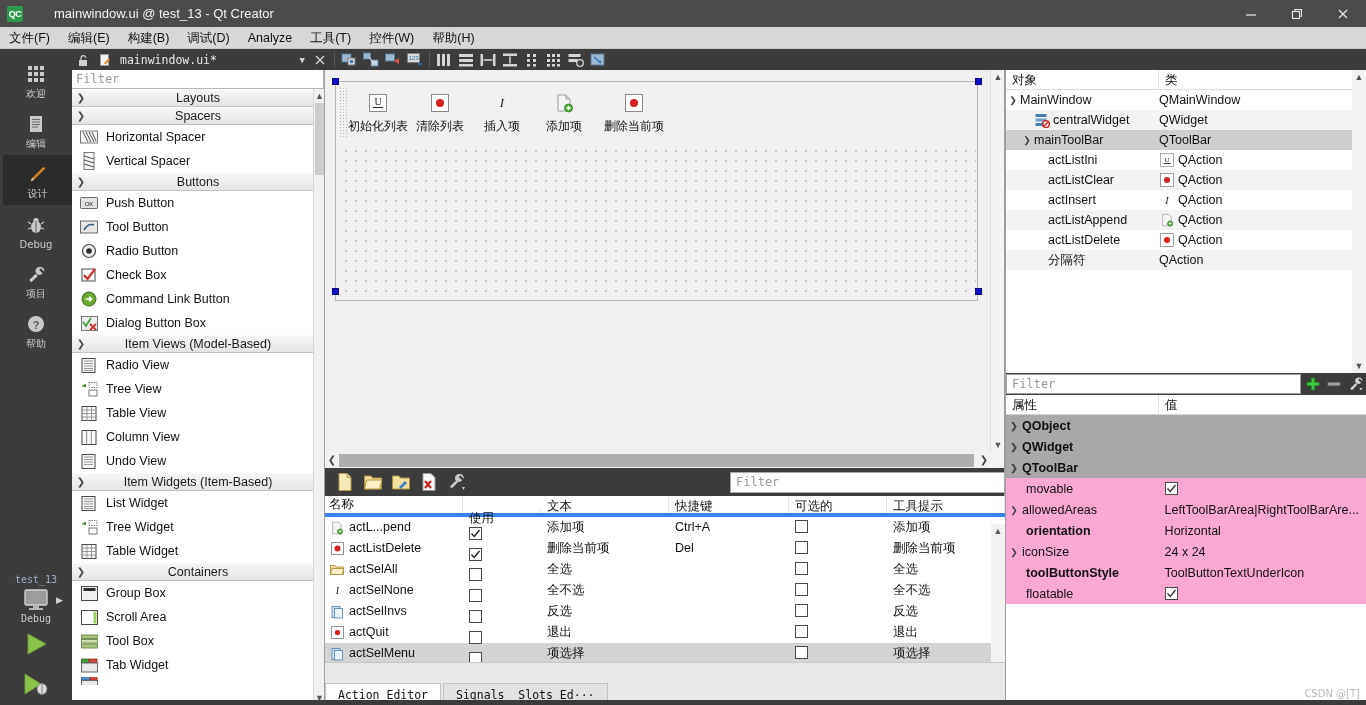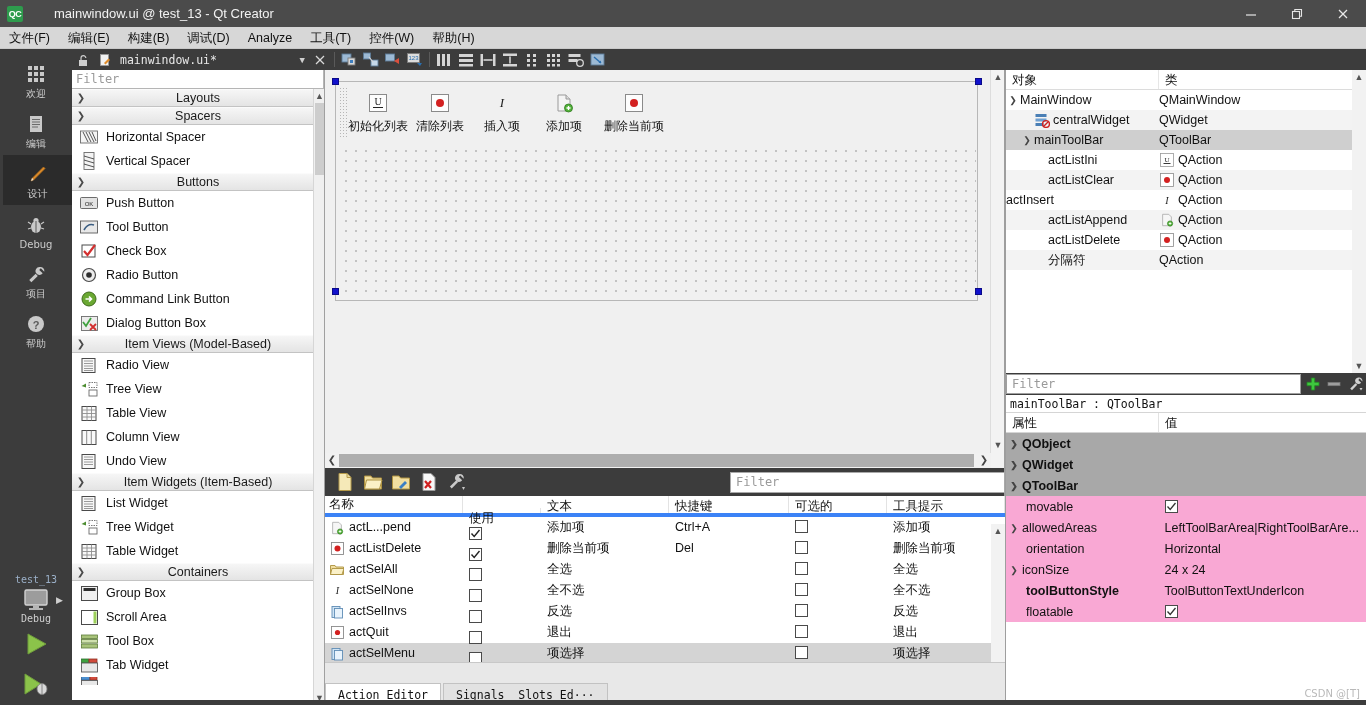--- a/index.html
+++ b/index.html
@@ -565,34 +565,34 @@
           <svg width="18" height="14" viewBox="0 0 18 14">
               <rect x="0.5" y="1" width="17" height="12" fill="#e8e8e8" stroke="#5c5c5c" stroke-width="0.9"></rect>
           <path d="M4 10 Q8 3 14 5" fill="none" stroke="#3a5d82" stroke-width="1.6"></path>
             </svg>
         </span>
         <span>Tool Button</span>
       </div>
       <div class="wb-item">
         <span class="wicon">
           <svg width="16" height="16" viewBox="0 0 16 16">
+              <circle cx="8" cy="8" r="6.5" fill="#ececec" stroke="#4a4a4a" stroke-width="1.2"></circle>
+              <circle cx="8" cy="8" r="2.8" fill="#2c2c2c"></circle>
+            </svg>
+        </span>
+        <span>Radio Button</span>
+      </div>
+      <div class="wb-item">
+        <span class="wicon">
+          <svg width="16" height="16" viewBox="0 0 16 16">
               <rect x="1" y="2" width="13" height="12" fill="#fff" stroke="#4a4a4a" stroke-width="1"></rect>
           <path d="M3 8 L6.5 12 L14 2" fill="none" stroke="#d32f2f" stroke-width="2.2"></path>
             </svg>
         </span>
         <span>Check Box</span>
-      </div>
-      <div class="wb-item">
-        <span class="wicon">
-          <svg width="16" height="16" viewBox="0 0 16 16">
-              <circle cx="8" cy="8" r="6.5" fill="#ececec" stroke="#4a4a4a" stroke-width="1.2"></circle>
-              <circle cx="8" cy="8" r="2.8" fill="#2c2c2c"></circle>
-            </svg>
-        </span>
-        <span>Radio Button</span>
       </div>
       <div class="wb-item">
         <span class="wicon">
           <svg width="16" height="16" viewBox="0 0 16 16">
               <circle cx="8" cy="8" r="7" fill="#6aa832" stroke="#3f6a1b" stroke-width="1"></circle>
           <path d="M4.5 8 H10 M8 5.5 L10.5 8 L8 10.5" fill="none" stroke="#ffffff" stroke-width="1.6"></path>
             </svg>
         </span>
         <span>Command Link Button</span>
       </div>
@@ -1109,21 +1109,21 @@
           <svg width="14" height="14" viewBox="0 0 14 14">
               <rect x="0.5" y="0.5" width="13" height="13" fill="#fff" stroke="#8a8a8a" stroke-width="0.8"></rect>
               <circle cx="7" cy="7" r="3" fill="#d32020"></circle>
             </svg>
         </span>
         <span>QAction</span>
       </div>
     </div>
 
     <div class="ot-row">
-      <div class="ot-c1" style="">
+      <div class="ot-c1" style="padding-left:42px;">
         <span>actInsert</span>
       </div>
       <div class="ot-c2">
         <span class="ot-ico">
           <svg width="14" height="14" viewBox="0 0 14 14">
               <text x="7" y="11" font-size="10" text-anchor="middle" font-style="italic" fill="#222" font-family="Liberation Serif, serif">I</text>
             </svg>
         </span>
         <span>QAction</span>
       </div>
@@ -1188,21 +1188,20 @@
       </div>
       <div class="pe-tbtn">
         <svg width="16" height="16" viewBox="0 0 16 16">
           <path d="M10.5 1.5 a3.3 3.3 0 1 0 2.6 5.2 l-2.8-2.8 1.3-1.3 2.8 2.8 A3.3 3.3 0 0 0 10.5 1.5 Z" fill="#d0d0d0"></path>
           <rect x="2" y="9.5" width="7.5" height="2.4" transform="rotate(-45 5.7 10.7)" fill="#d0d0d0"></rect>
           <path d="M11.5 12 H14.5 L13 14.5 Z" fill="#d0d0d0"></path>
         </svg>
       </div>
     </div>
 
-    <div class="pe-obj">mainToolBar : QToolBar</div>
 
     <div class="pe-head">
       <div class="pe-hc1">属性</div>
       <div>值</div>
     </div>
 
     <div class="pe-row group">
       <div class="pe-c1">
         <span class="pe-chev">❯</span>
         <span class="pe-bold">QObject</span>
@@ -1241,21 +1240,21 @@
 
     <div class="pe-row green">
       <div class="pe-c1">
         <span class="pe-chev">❯</span>
         <span>allowedAreas</span>
       </div>
       <div class="pe-c2">LeftToolBarArea|RightToolBarAre...</div>
     </div>
 
     <div class="pe-row green">
-      <div class="pe-c1" style="padding-left:20px;">
+      <div class="pe-c1" style="padding-left:20px;font-weight:bold;">
         <span>orientation</span>
       </div>
       <div class="pe-c2">Horizontal</div>
     </div>
 
     <div class="pe-row green">
       <div class="pe-c1">
         <span class="pe-chev">❯</span>
         <span>iconSize</span>
       </div>

